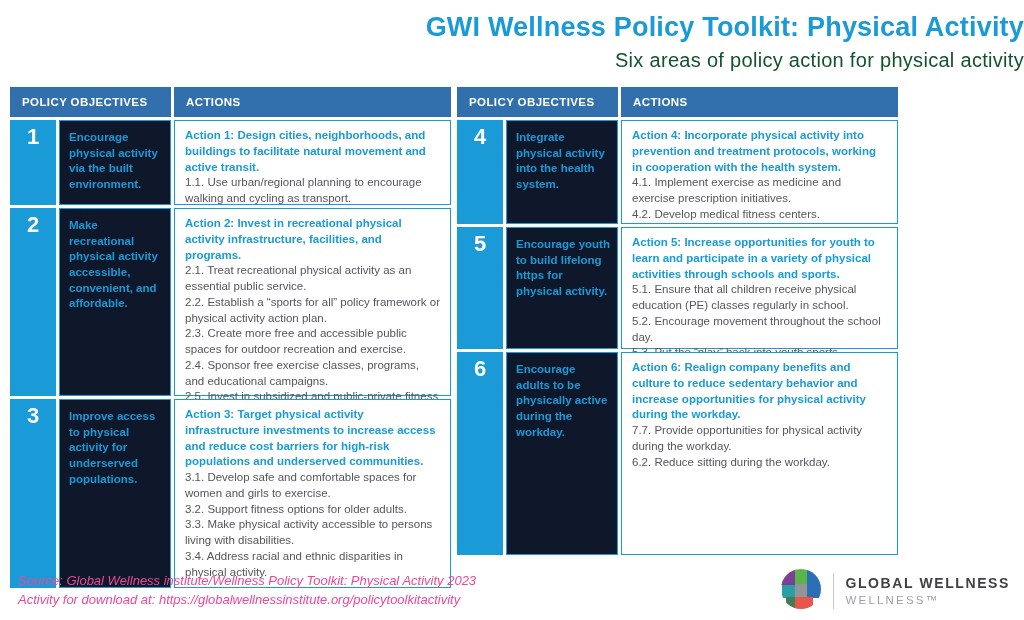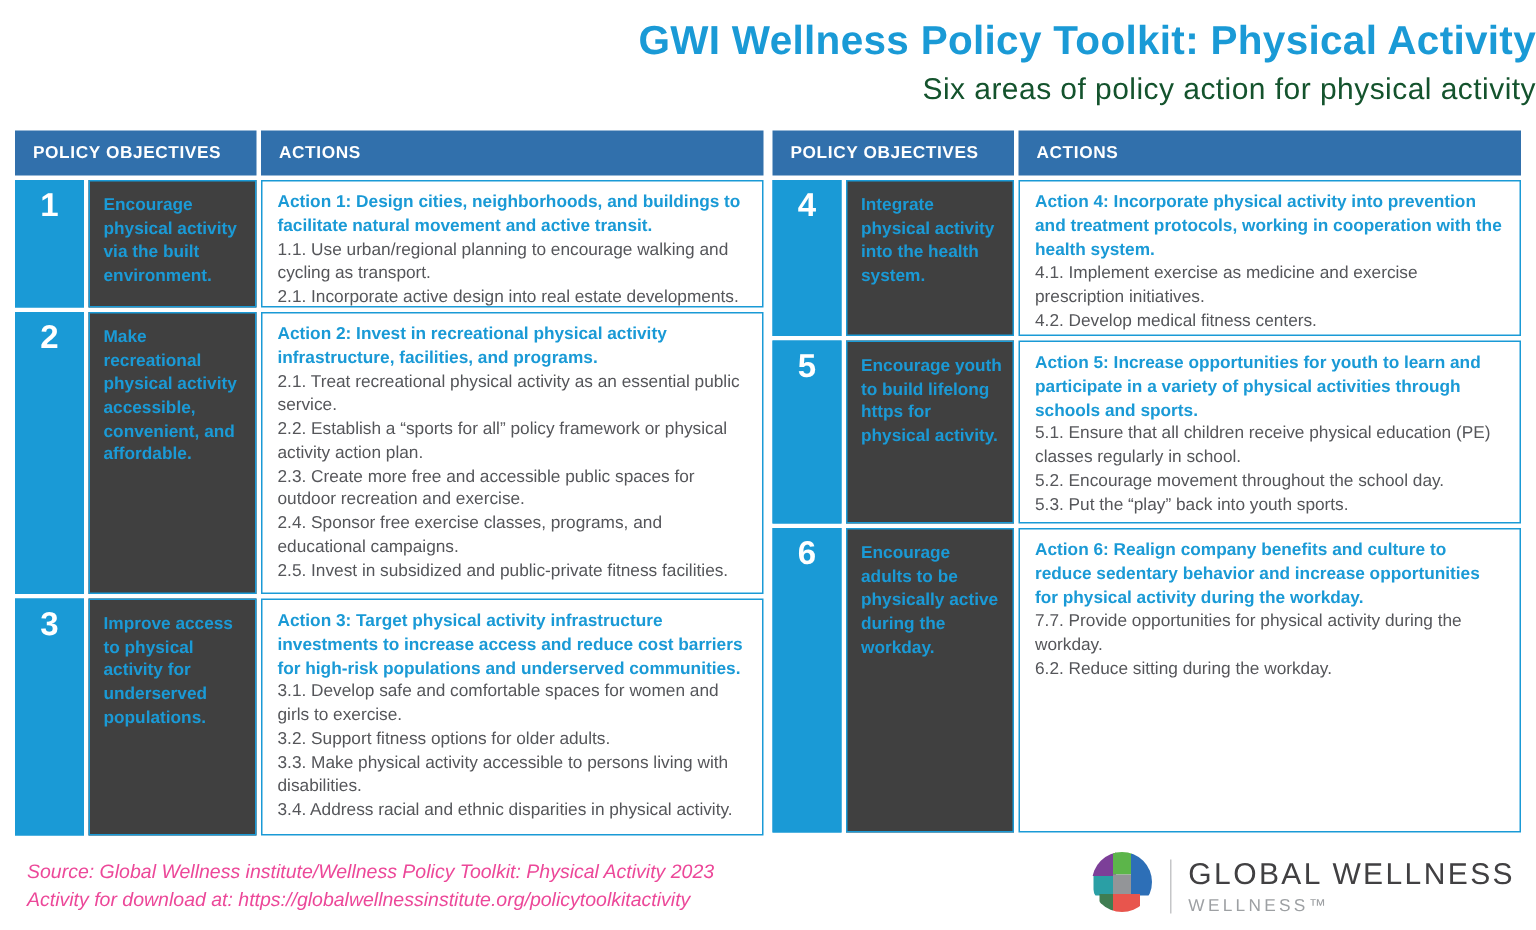--- a/index.html
+++ b/index.html
@@ -6,45 +6,45 @@
   html,body { background:#ffffff; }
   body { font-family:"Liberation Sans","DejaVu Sans",sans-serif; }
   .page { position:relative; width:1024px; height:620px; background:#fff; overflow:hidden; }
 
   
   .titles { position:absolute; top:12px; left:0; width:100%; text-align:right; }
   .main-title { color:#1a9ad6; font-size:27px; font-weight:bold; letter-spacing:.2px; }
   .sub-title { color:#14532d; font-size:20px; margin-top:6px; letter-spacing:.3px; }
 
   
-  .tables { position:absolute; left:10px; top:87px; width:1004px; height:468px; display:flex; gap:6px; }
+  .tables { position:absolute; left:10px; top:87px; width:888px; height:468px; display:flex; gap:6px; }
   .half { flex:1; display:grid; grid-template-columns:46px 112px 1fr; gap:3px; }
   .half.left  { grid-template-rows:30px 85px 188px 1fr; }
   .half.right { grid-template-rows:30px 104px 122px 1fr; }
 
   .hdr { background:#3170ac; color:#fff; font-weight:bold; font-size:11.5px; letter-spacing:.4px;
          display:flex; align-items:center; padding-left:12px; }
   .hdr.span2 { grid-column:1 / 3; }
 
   .num { background:#1a9ad6; border:1px solid #1a9ad6; color:#fff; font-size:22px; font-weight:bold;
          text-align:center; padding-top:5px; line-height:1; }
-  .obj { background:#404040; border:1px solid #1a9ad6; color:#1a9ad6; font-weight:bold;
+  .obj { background:#0f172a; border:1px solid #1a9ad6; color:#1a9ad6; font-weight:bold;
          font-size:11.5px; line-height:1.36; padding:9px 6px 9px 9px; }
   .act { background:#fff; border:1.5px solid #1a9ad6; padding:7px 10px 7px 10px;
          font-size:11.5px; line-height:1.37; color:#55565a; }
   .act .title { color:#1a9ad6; font-weight:bold; }
   .act .items { white-space:pre-line; }
 
   
   .footer { position:absolute; left:0; top:555px; width:1024px; height:65px;
             display:flex; justify-content:space-between; align-items:center; padding:6px 14px 0 18px; }
   .source { font-style:italic; color:#ec4899; font-size:13px; line-height:1.4; }
   .logo { display:flex; align-items:center; gap:11px; }
   .logo-divider { width:1px; height:36px; background:#c5c6c8; }
-  .logo-name { color:#414042; font-size:20px; font-weight:normal; letter-spacing:1.6px; }
+  .logo-name { color:#414042; font-size:14px; font-weight:bold; letter-spacing:1.6px; }
   .logo-subname { color:#9da0a3; font-size:11.5px; letter-spacing:2.2px; margin-top:3px; }
 </style>
 </head>
 <body>
 
 <div class="page">
 
   <div class="titles">
     <div class="main-title">GWI Wellness Policy Toolkit: Physical Activity</div>
     <div class="sub-title">Six areas of policy action for physical activity</div>

